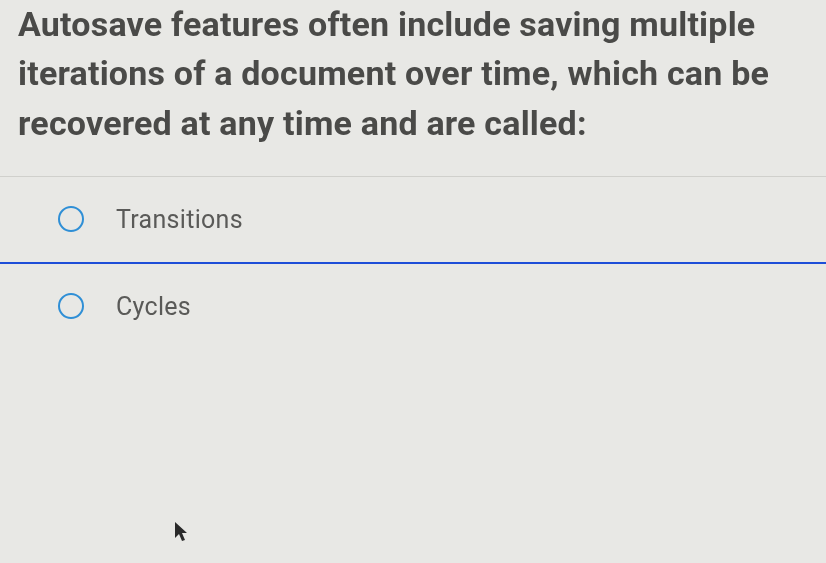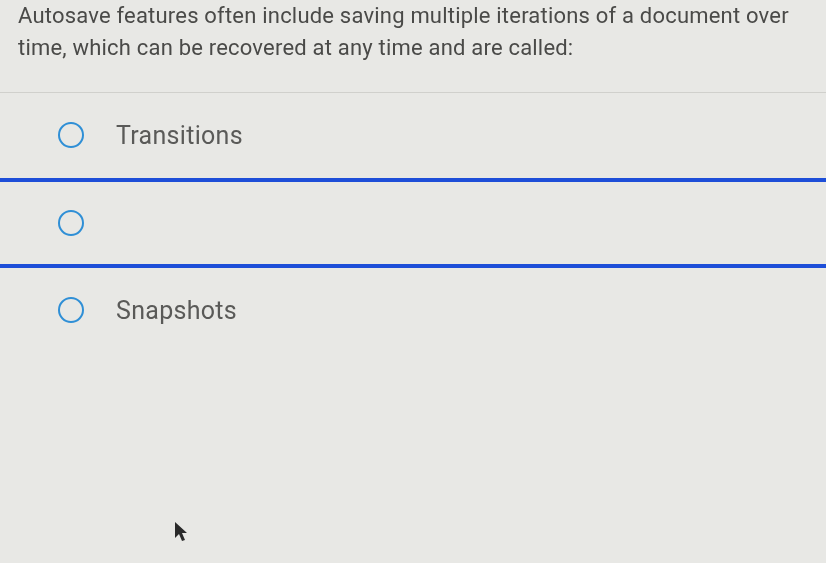--- a/index.html
+++ b/index.html
@@ -12,35 +12,35 @@
       height: 563px;
       background: #e8e8e5;
       font-family: -apple-system, BlinkMacSystemFont, "Segoe UI", Roboto, Helvetica, Arial, sans-serif;
       overflow: hidden;
     }
     .question-block {
       padding: 0 18px 28px 18px;
       border-bottom: 1px solid #d0d0cc;
     }
     .question-text {
-      font-size: 22px;
+      font-size: 34px;
       line-height: 1.45;
       color: #4a4a48;
-      font-weight: 400;
+      font-weight: 700;
       letter-spacing: 0.2px;
     }
     .options {
       display: flex;
       flex-direction: column;
     }
     .option {
       display: flex;
       align-items: center;
       padding: 28px 0 28px 58px;
-      border-bottom: 4px solid #1d4ed8;
+      border-bottom: 2px solid #1d4ed8;
       cursor: pointer;
     }
     .option:last-child {
       border-bottom: none;
     }
     .radio {
       width: 26px;
       height: 26px;
       border: 2.5px solid #2f8fd6;
       border-radius: 50%;
@@ -68,22 +68,19 @@
   <p class="question-text">Autosave features often include saving multiple iterations of a document over time, which can be recovered at any time and are called:</p>
 </div>
 
 <div class="options">
   <div class="option">
     <span class="radio"></span>
     <span class="option-label">Transitions</span>
   </div>
   <div class="option">
     <span class="radio"></span>
-  </div>
-  <div class="option">
-    <span class="radio"></span>
-    <span class="option-label">Snapshots</span>
+    <span class="option-label">Cycles</span>
   </div>
 </div>
 
 <svg class="cursor" width="16" height="20" viewBox="0 0 16 20">
   <path d="M0 0 L0 16 L4 12 L7 19 L10 18 L7 11 L12 11 Z" fill="#2a2a2a"></path>
 </svg>
 
 </body></html>

